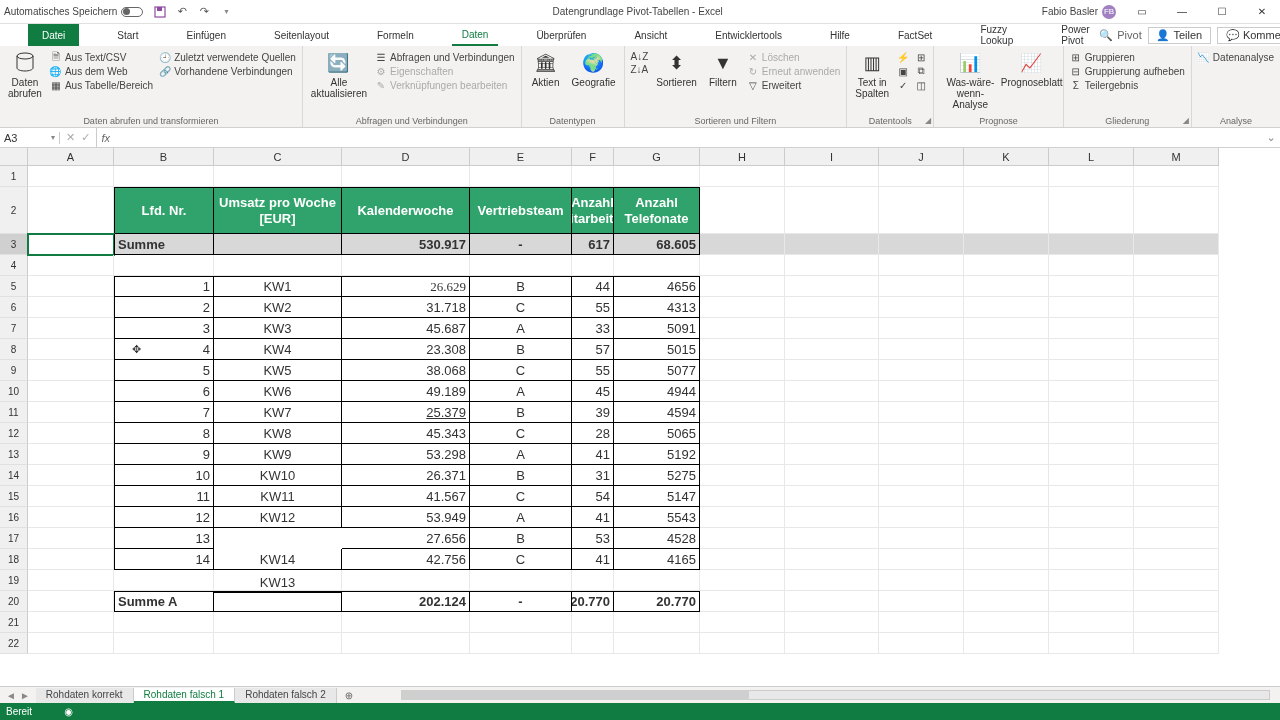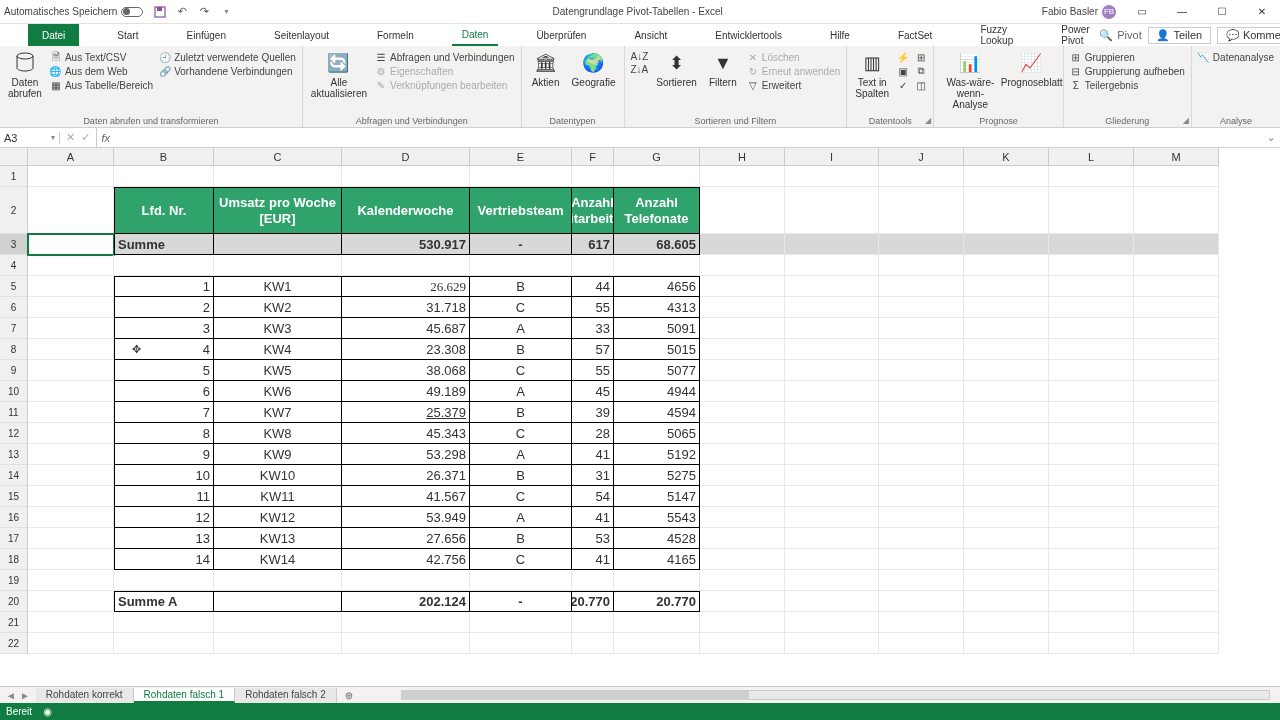--- a/index.html
+++ b/index.html
@@ -79,21 +79,21 @@
 .sheet-nav { display:flex; gap:4px; padding:0 6px; color:#888;}
 .sheet-tab { padding:1px 10px; border-right:1px solid #ccc; color:#444; background:#e8e8e8;}
 .sheet-tab.active { background:#fff; border-bottom:2px solid #107c41; color:#107c41;}
 .sheet-add { padding:0 8px; color:#666;}
 .hscroll { flex:1; margin:0 10px 0 40px; height:10px; position:relative;}
 .hscroll .track{ position:absolute; inset:0; background:#e8e8e8; border:1px solid #ccc;}
 .hscroll .thumb{ position:absolute; left:0; top:0; bottom:0; width:40%; background:#cfcfcf;}
 
 
 .statusbar { position:absolute; bottom:0; left:0; right:0; height:17px; background:#107c41; color:#fff; display:flex; align-items:center; font-size:10px; padding:0 6px;}
-.status-left { flex:0 0 auto; display:flex; gap:11px; }
+.status-left { flex:0 0 auto; display:flex; gap:32px; }
 .status-right { margin-left:auto; display:flex; gap:12px; align-items:center;}
 .zoom-slider { width:70px; height:3px; background:#6bbf95; position:relative;}
 .zoom-slider::after{content:"";position:absolute;left:50%;top:-3px;width:3px;height:9px;background:#fff;}
 .view-icons { display:flex; gap:6px;}
 .vi { width:14px;height:12px;border:1px solid #cfe8db;}
 
 svg { display:block; }
 </style>
 </head>
 <body>
@@ -637,21 +637,21 @@
         <div class="cell " style="width: 85px; height: 100%;"></div>
         <div class="cell " style="width: 94px; height: 100%;"></div>
         <div class="cell " style="width: 85px; height: 100%;"></div>
         <div class="cell " style="width: 85px; height: 100%;"></div>
         <div class="cell " style="width: 85px; height: 100%;"></div>
         <div class="cell " style="width: 85px; height: 100%;"></div>
       </div>
       <div class="row" style="height: 21px;">
         <div class="cell " style="width: 86px; height: 100%;"></div>
         <div class="cell  num bl bv bh" style="width: 100px; height: 100%;">13</div>
-        <div class="cell  ctr bv bh" style="width: 128px; height: 100%;">KW13</div>
+        <div class="cell  ctr bv bh" style="width: 128px; height: 100%; margin-top: 44px;">KW13</div>
         <div class="cell  num bv bh" style="width: 128px; height: 100%;">27.656</div>
         <div class="cell  ctr bv bh" style="width: 102px; height: 100%;">B</div>
         <div class="cell  num bv bh" style="width: 42px; height: 100%;">53</div>
         <div class="cell  num br bh" style="width: 86px; height: 100%;">4528</div>
         <div class="cell " style="width: 85px; height: 100%;"></div>
         <div class="cell " style="width: 94px; height: 100%;"></div>
         <div class="cell " style="width: 85px; height: 100%;"></div>
         <div class="cell " style="width: 85px; height: 100%;"></div>
         <div class="cell " style="width: 85px; height: 100%;"></div>
         <div class="cell " style="width: 85px; height: 100%;"></div>

